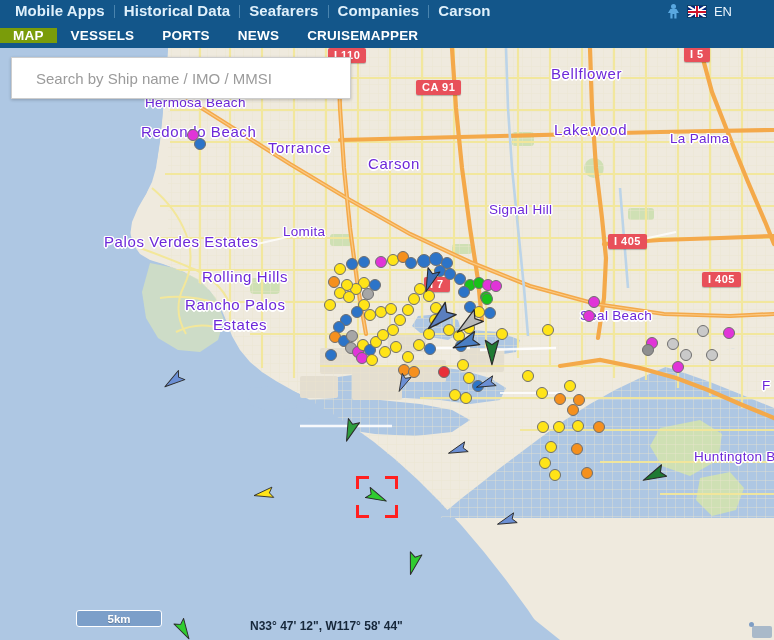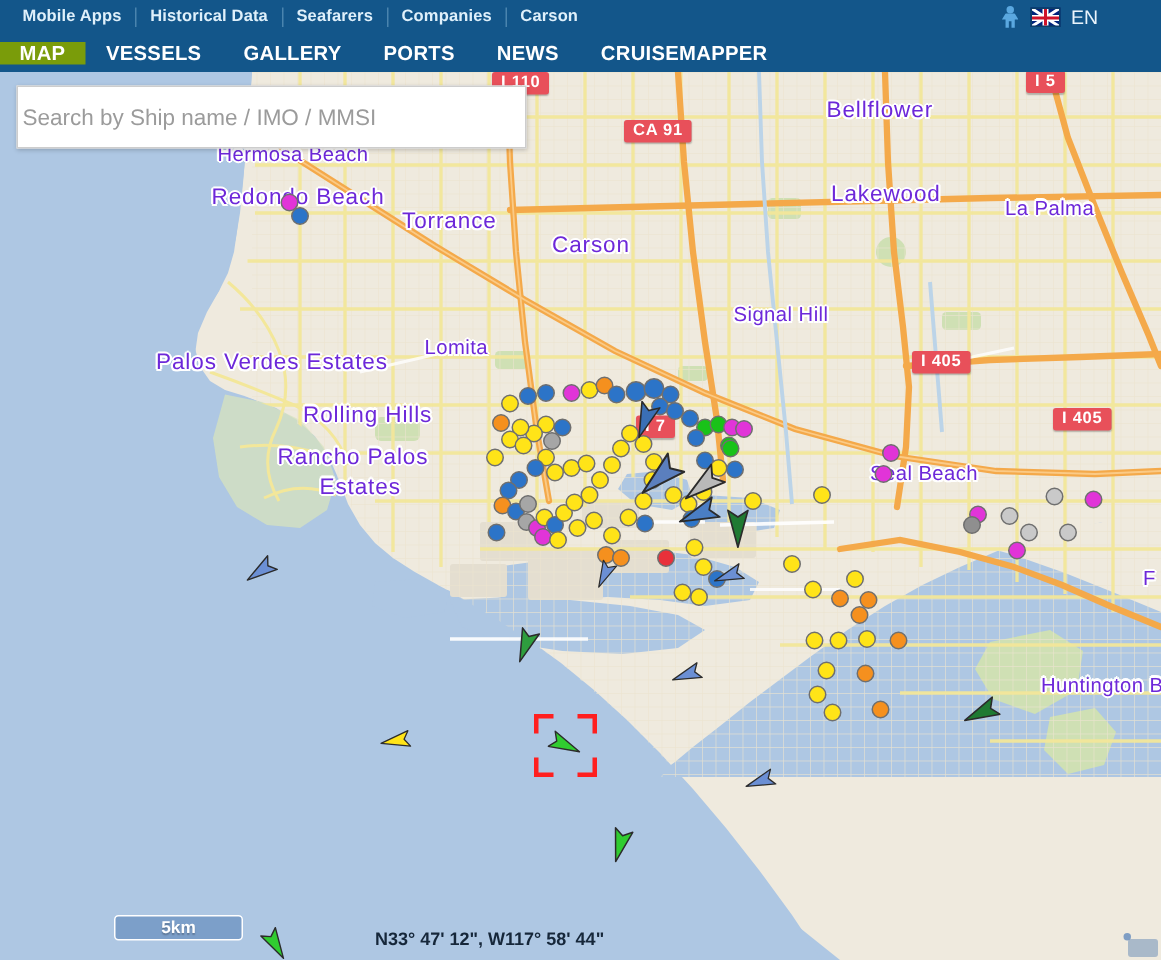--- a/index.html
+++ b/index.html
@@ -16,21 +16,21 @@
   
   .topbar {
     position: absolute; top: 0; left: 0;
     width: 774px; height: 22px;
     background: #13568a;
     display: flex; align-items: center;
     z-index: 50;
   }
   .toplinks { display: flex; align-items: center; padding-left: 6px; }
   .toplink {
-    color: #dff0fb; font-size: 11px; font-weight: bold;
+    color: #dff0fb; font-size: 15px; font-weight: bold;
     padding: 0 9px; line-height: 22px; cursor: pointer;
     white-space: nowrap; letter-spacing: .1px;
   }
   .topdiv { width: 1px; height: 13px; background: #4a84ae; }
   .topright {
     margin-left: auto; display: flex; align-items: center;
     gap: 7px; padding-right: 42px;
   }
   .person-ico { width: 13px; height: 15px; position: relative; }
   .person-ico .head {
@@ -92,21 +92,21 @@
     background: #ffffff;
     border: 1px solid #cdcdcd;
     box-shadow: 0 1px 3px rgba(0,0,0,.22);
     z-index: 40;
     display: flex; align-items: center;
   }
   .searchbox input {
     border: none; outline: none; width: 100%;
     font-family: "Liberation Sans", sans-serif;
     font-size: 15px; color: #333;
-    padding: 0 3px; background: transparent;
+    padding: 0 24px; background: transparent;
   }
   .searchbox input::placeholder { color: #9b9b9b; }
 
   
   .mlabel {
     position: absolute; z-index: 20;
     color: #6d28d9; white-space: nowrap;
     font-family: "Liberation Sans", sans-serif;
     text-shadow: -1.5px 0 #fff, 1.5px 0 #fff, 0 -1.5px #fff, 0 1.5px #fff,
                  -1px -1px #fff, 1px -1px #fff, -1px 1px #fff, 1px 1px #fff;
@@ -209,21 +209,20 @@
         <div class="cross-h2"></div>
           <div class="cross-v2"></div>
       </div>
       <div class="lang-label">EN</div>
     </div>
   </div>
 
   <div class="navbar" id="navbar">
       <div class="navitem active">MAP</div>
       <div class="navitem">VESSELS</div>
-      <div class="navitem">GALLERY</div>
       <div class="navitem">PORTS</div>
       <div class="navitem">NEWS</div>
       <div class="navitem">CRUISEMAPPER</div>
     </div>
 
   <div class="mapcanvas">
     <svg class="svgmap" viewBox="0 0 774 592" preserveAspectRatio="none">
       <defs>
         <pattern id="gridfine" width="13" height="13" patternUnits="userSpaceOnUse">
           <path d="M13 0 L0 0 0 13" fill="none" stroke="#f3e79a" stroke-width="1.3"></path>

